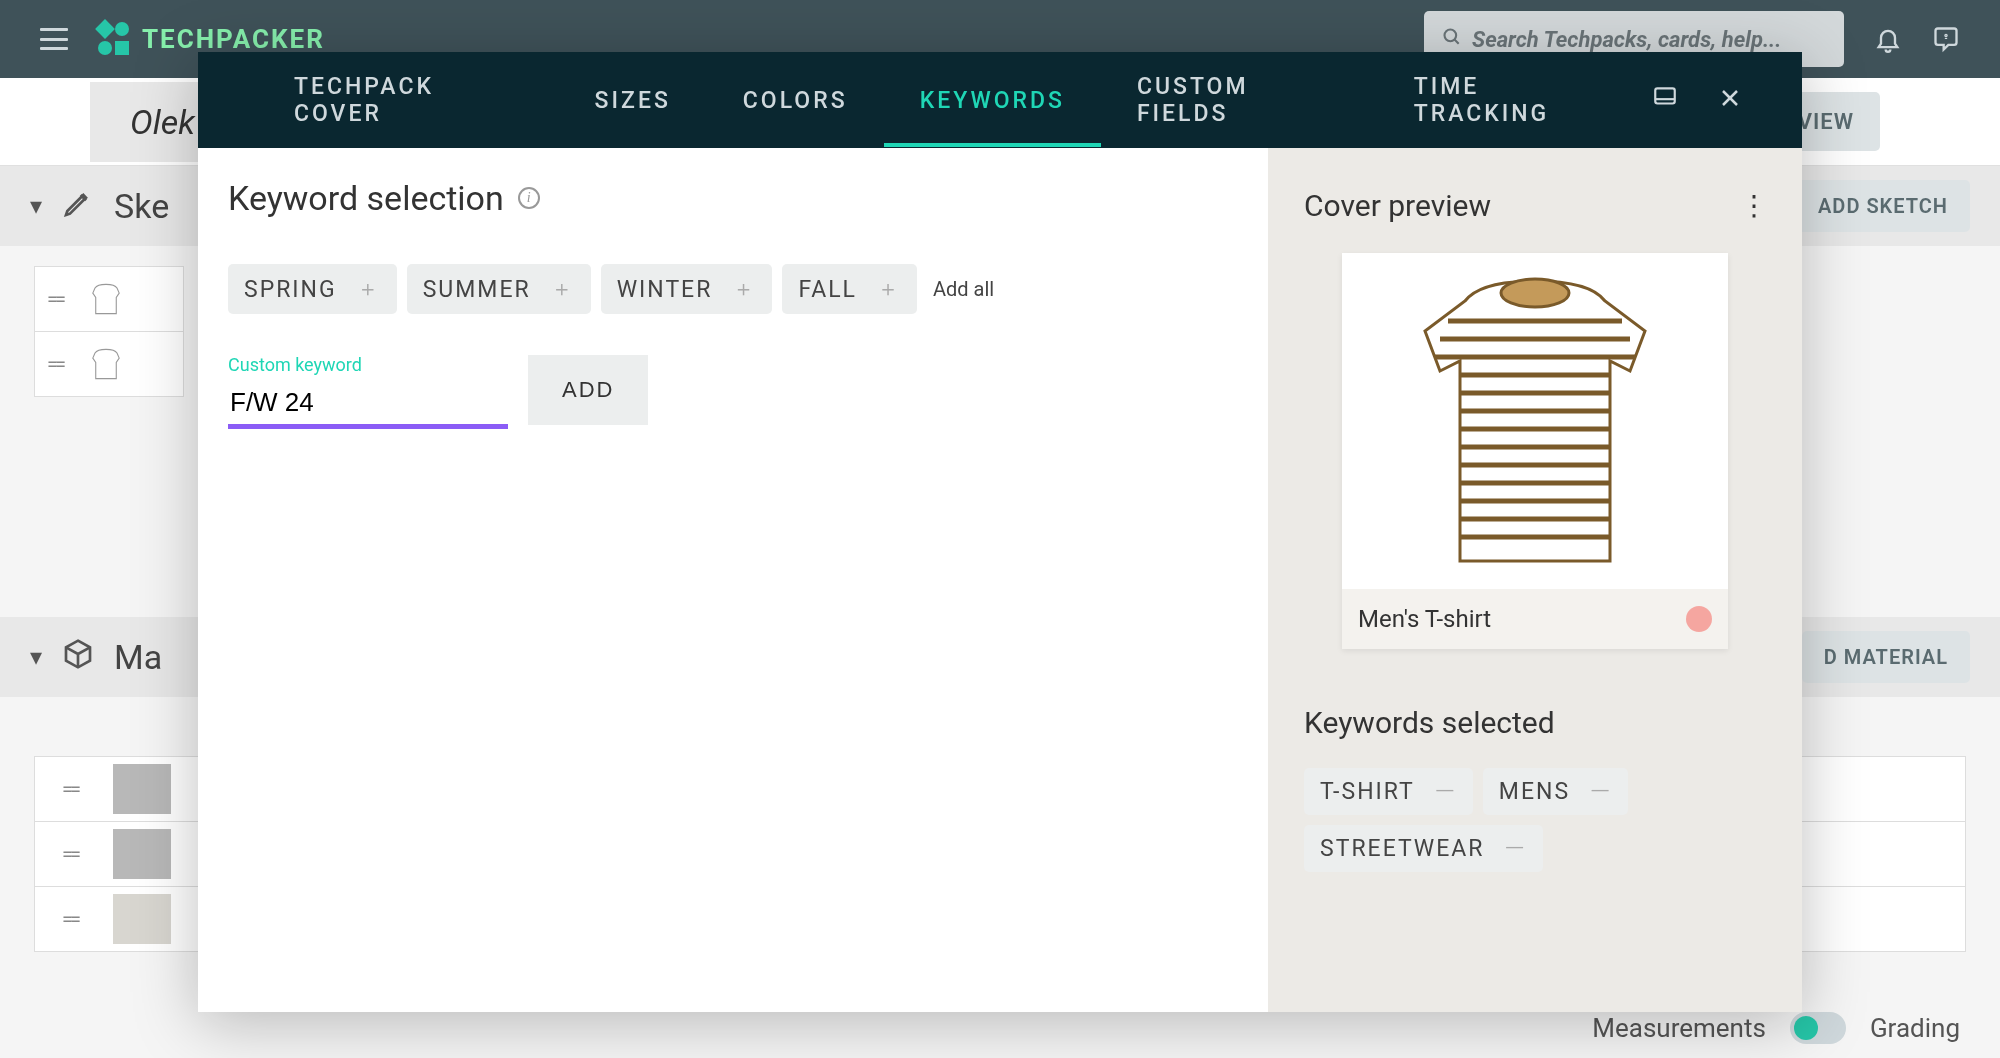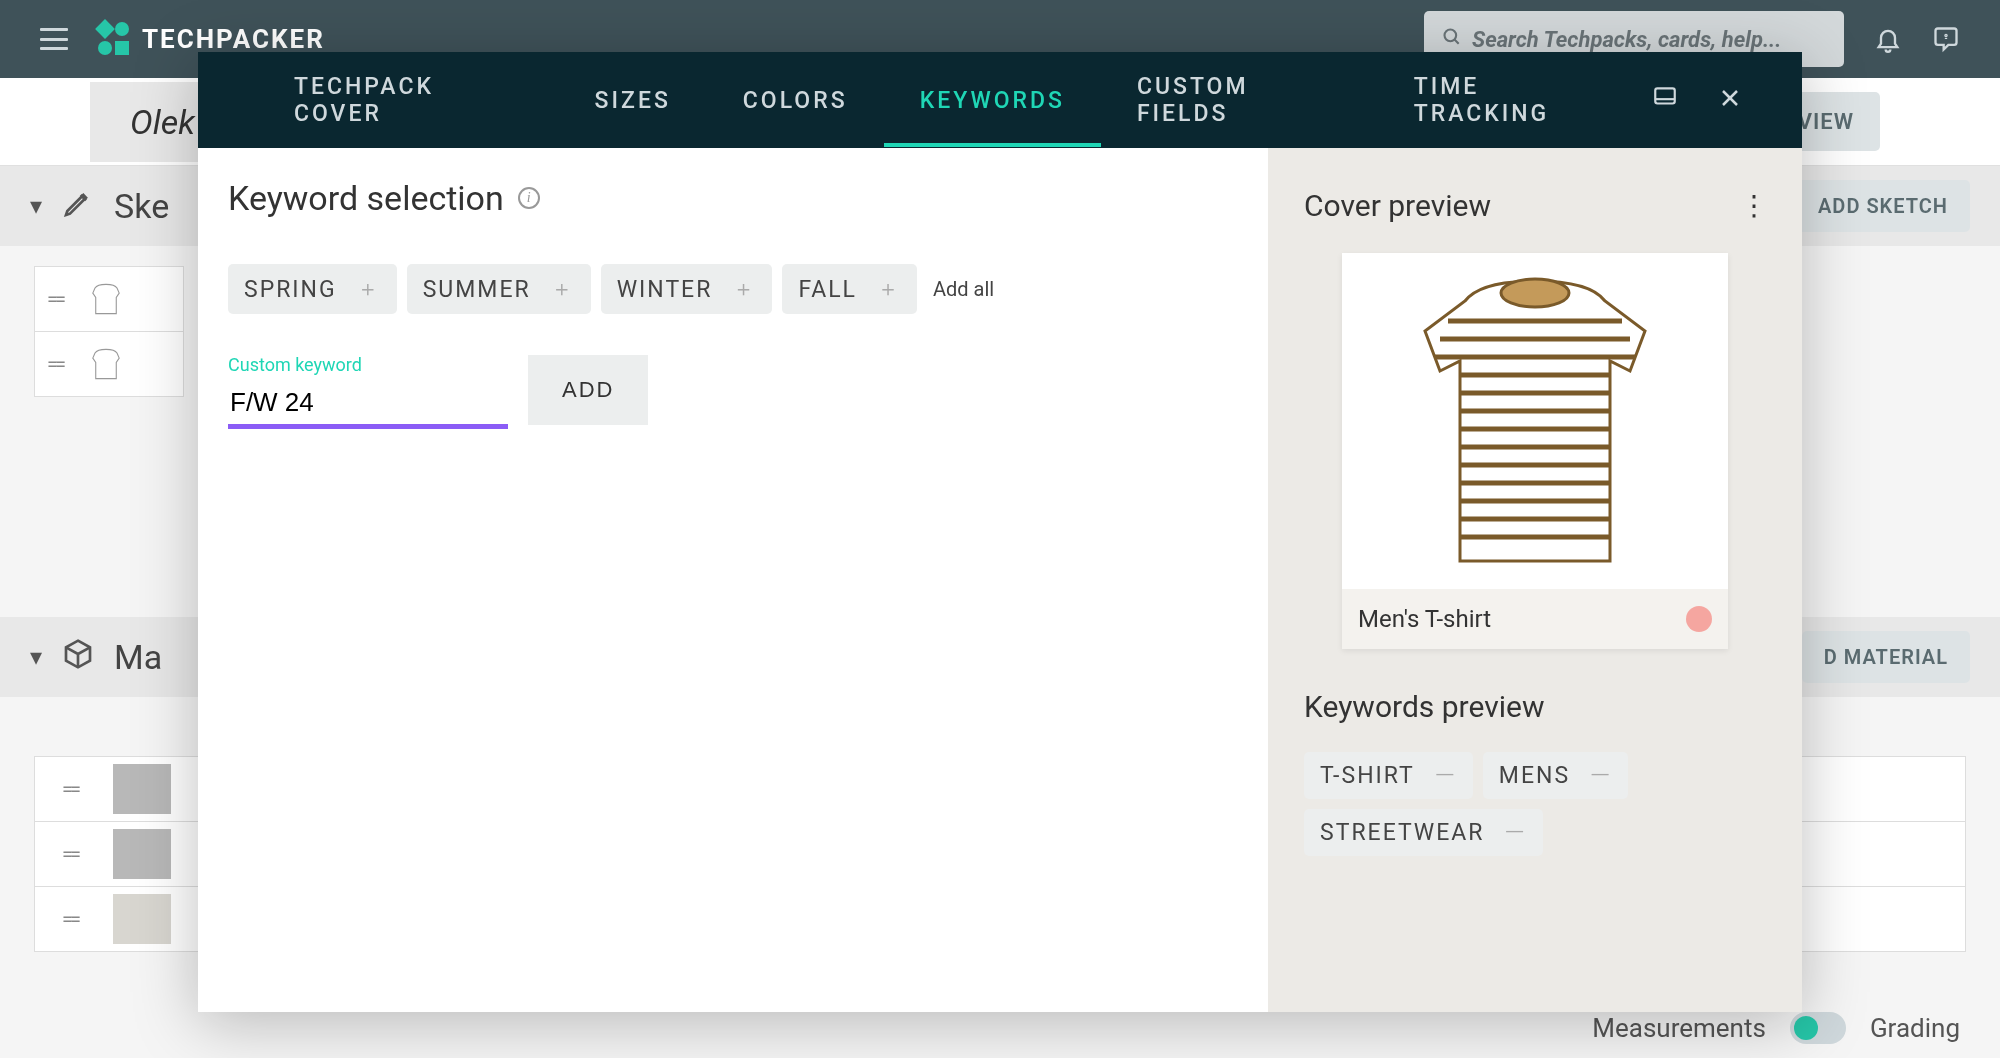--- a/index.html
+++ b/index.html
@@ -22,21 +22,21 @@
     position: relative;
   }
   .hamburger {
     width: 28px; height: 22px;
     display: flex; flex-direction: column; justify-content: space-between;
     cursor: pointer;
   }
   .hamburger span { height: 3px; background: #cfd8dc; width: 100%; border-radius: 1px; }
   .logo {
     display: flex; align-items: center; margin-left: 30px; gap: 10px;
-    color: #ffffff; letter-spacing: 2px; font-weight: 700; font-size: 26px;
+    color: #86efac; letter-spacing: 2px; font-weight: 700; font-size: 26px;
   }
   .logo-mark { width: 34px; height: 34px; display: flex; flex-wrap: wrap; gap: 3px; }
   .logo-mark div { width: 14px; height: 14px; background: #26c6a8; }
   .logo-mark div:nth-child(1){ transform: rotate(45deg); }
   .logo-mark div:nth-child(2){ border-radius: 50%; }
   .logo-mark div:nth-child(3){ border-radius: 50%; }
   .logo-mark div:nth-child(4){ border-radius: 0; }
   
   .header-right {
     margin-left: auto; display: flex; align-items: center; gap: 30px; font-weight: bold;
@@ -191,21 +191,21 @@
   .modal-right {
     width: 534px; background:#eceae6; padding: 40px 36px;
   }
   .preview-header {
     display:flex; align-items:center; justify-content:space-between; margin-bottom:30px;
   }
   .preview-title { font-size:30px; color:#333; }
   .dots-v { font-size:28px; color:#333; cursor:pointer; letter-spacing:-2px;}
   
   .preview-card {
-    background:#fff; width: 386px; height: 396px; margin: 0 auto 40px;
+    background:#fff; width: 386px; height: 396px; margin: 0 auto 56px;
     box-shadow: 0 2px 6px rgba(0,0,0,.08); position:relative;
     display:flex; flex-direction:column; align-items:flex-end;
   }
   .preview-img { flex:1; display:flex; align-items:center; justify-content:center; width:100%;}
   .preview-footer {
     width:100%; height:60px; background:#f4f2ee; display:flex;
     align-items:center; justify-content:space-between; padding:0 16px;
     font-size:24px; color:#333;
   }
   .color-dot { width:26px; height:26px; border-radius:50%; background:#f5a6a0;}
@@ -440,21 +440,21 @@
               <line x1="75" y1="276" x2="225" y2="276"></line>
             </g>
           </svg>
         </div>
         <div class="preview-footer">
           <span>Men's T-shirt</span>
           <span class="color-dot"></span>
         </div>
       </div>
 
-      <div class="selected-title">Keywords preview</div>
+      <div class="selected-title">Keywords selected</div>
       <div class="chips-row">
         <div class="chip">
           <span>T-SHIRT</span>
           <span class="minus">—</span>
         </div>
         <div class="chip">
           <span>MENS</span>
           <span class="minus">—</span>
         </div>
         <div class="chip">

